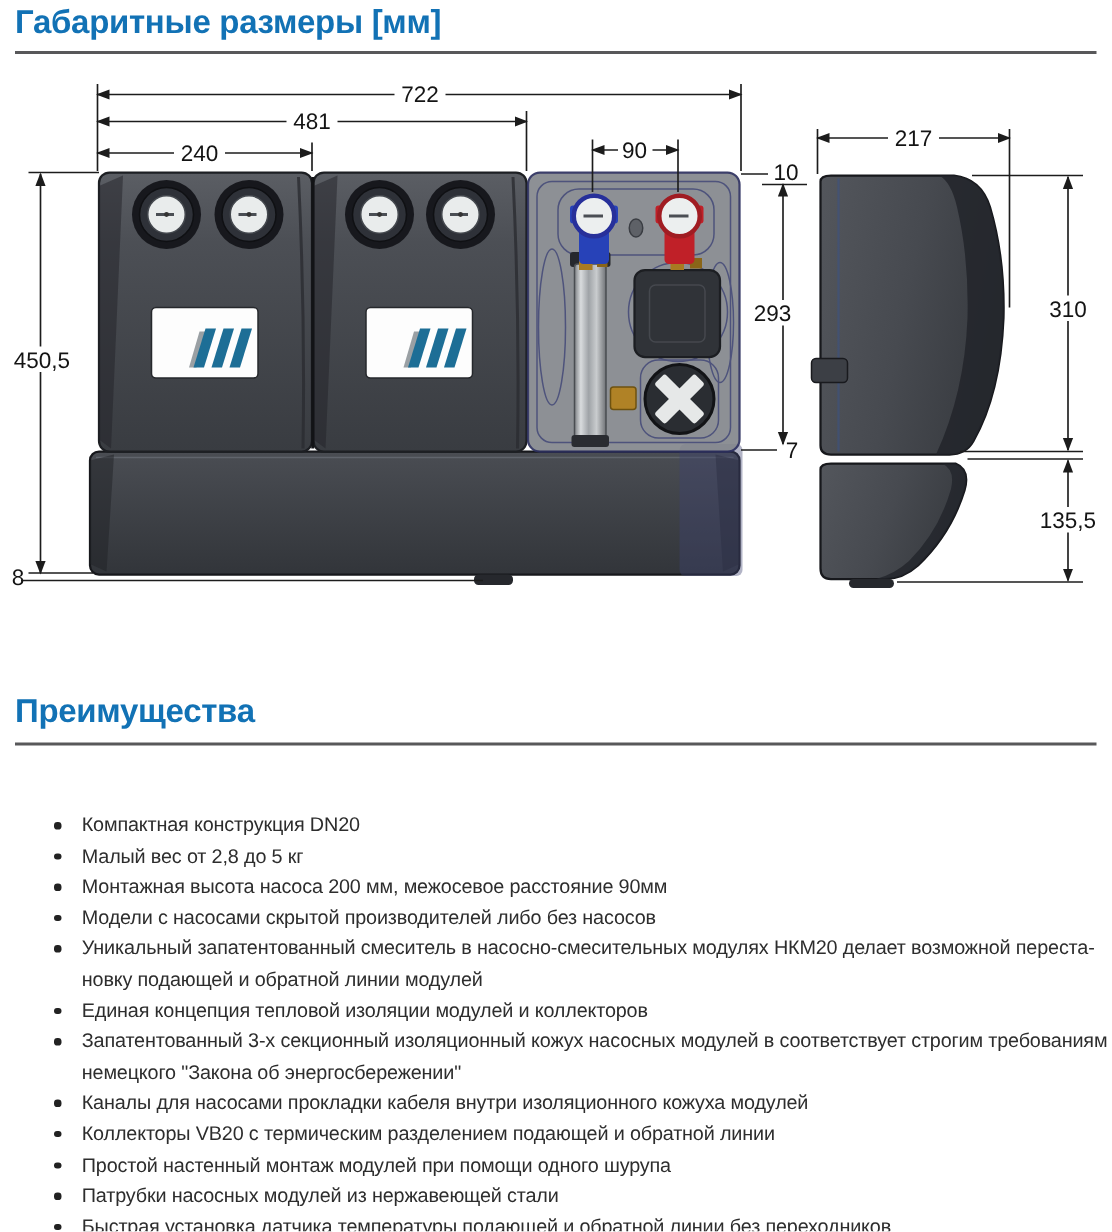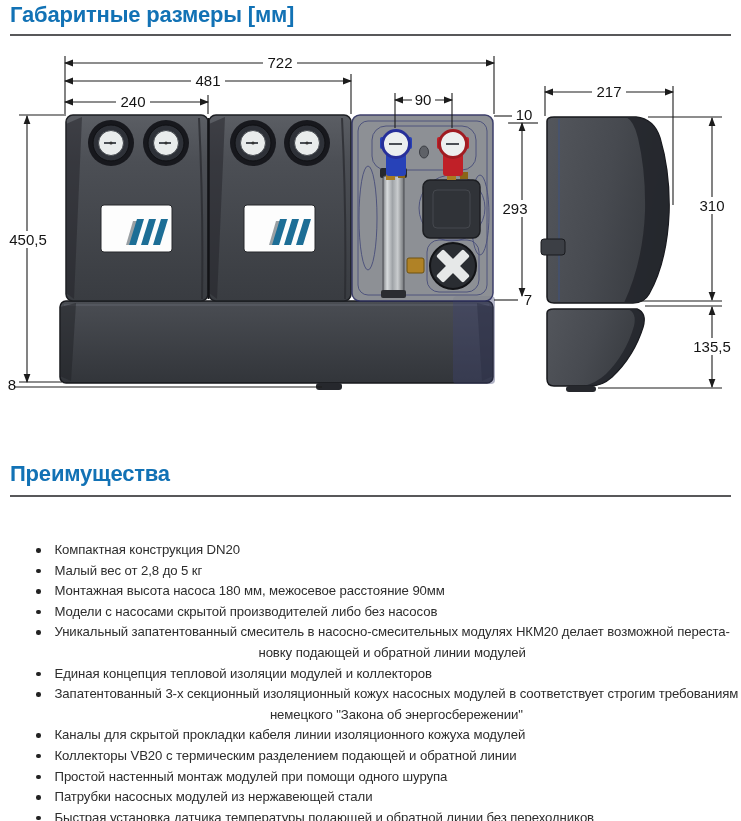--- a/index.html
+++ b/index.html
@@ -1,17 +1,17 @@
 <!DOCTYPE html>
 <html><head>
 <meta charset="utf-8">
 <style>
   html,body{margin:0;padding:0;background:#ffffff;}
   .page{position:relative;width:741px;height:821px;background:#fff;overflow:hidden;
-        font-family:"Liberation Sans",sans-serif;text-align:center;}
+        font-family:"Liberation Sans",sans-serif;}
   .sec-title{position:absolute;left:10px;font-size:22px;font-weight:bold;color:#1272b5;
              letter-spacing:-0.2px;white-space:nowrap;}
   .rule{position:absolute;left:10px;width:721px;height:2px;background:#58585a;}
   .drawing{position:absolute;left:0;top:40px;}
   .adv-list{position:absolute;left:10px;top:523px;width:726px;margin:17px;padding:0;list-style:none;}
   .adv-list li{display:flex;align-items:flex-start;}
   .blt{flex:0 0 auto;width:4.5px;height:4.5px;border-radius:50%;background:#222;
        margin:8px 14px 0 9px;}
   .txt{font-size:13.2px;line-height:20.6px;color:#2d2d2d;letter-spacing:-0.1px;}
   .dimtxt{font-family:"Liberation Sans",sans-serif;font-size:15px;fill:#141414;}
@@ -285,21 +285,21 @@
       </li>
     <li>
         <span class="blt"></span>
       <div class="txt">
           <div>Малый вес от 2,8 до 5 кг</div>
         </div>
       </li>
     <li>
         <span class="blt"></span>
       <div class="txt">
-          <div>Монтажная высота насоса 180 мм, межосевое расстояние 90мм</div>
+          <div>Монтажная высота насоса 200 мм, межосевое расстояние 90мм</div>
         </div>
       </li>
     <li>
         <span class="blt"></span>
       <div class="txt">
           <div>Модели с насосами скрытой производителей либо без насосов</div>
         </div>
       </li>
     <li>
         <span class="blt"></span>
@@ -317,21 +317,21 @@
     <li>
         <span class="blt"></span>
       <div class="txt">
         <div>Запатентованный 3-х секционный изоляционный кожух насосных модулей в соответствует строгим требованиям</div>
         <div>немецкого "Закона об энергосбережении"</div>
       </div>
       </li>
     <li>
         <span class="blt"></span>
       <div class="txt">
-          <div>Каналы для скрытой прокладки кабеля линии изоляционного кожуха модулей</div>
+          <div>Каналы для насосами прокладки кабеля внутри изоляционного кожуха модулей</div>
         </div>
       </li>
     <li>
         <span class="blt"></span>
       <div class="txt">
           <div>Коллекторы VB20 с термическим разделением подающей и обратной линии</div>
         </div>
       </li>
     <li>
         <span class="blt"></span>

